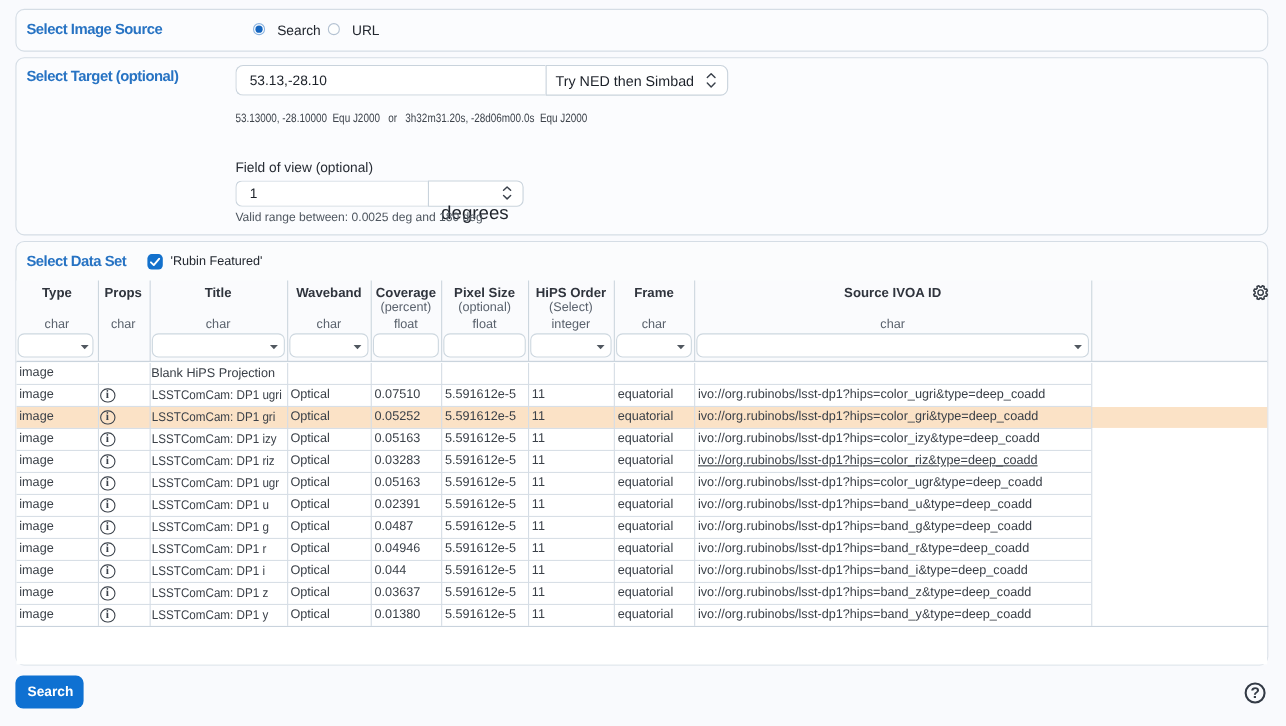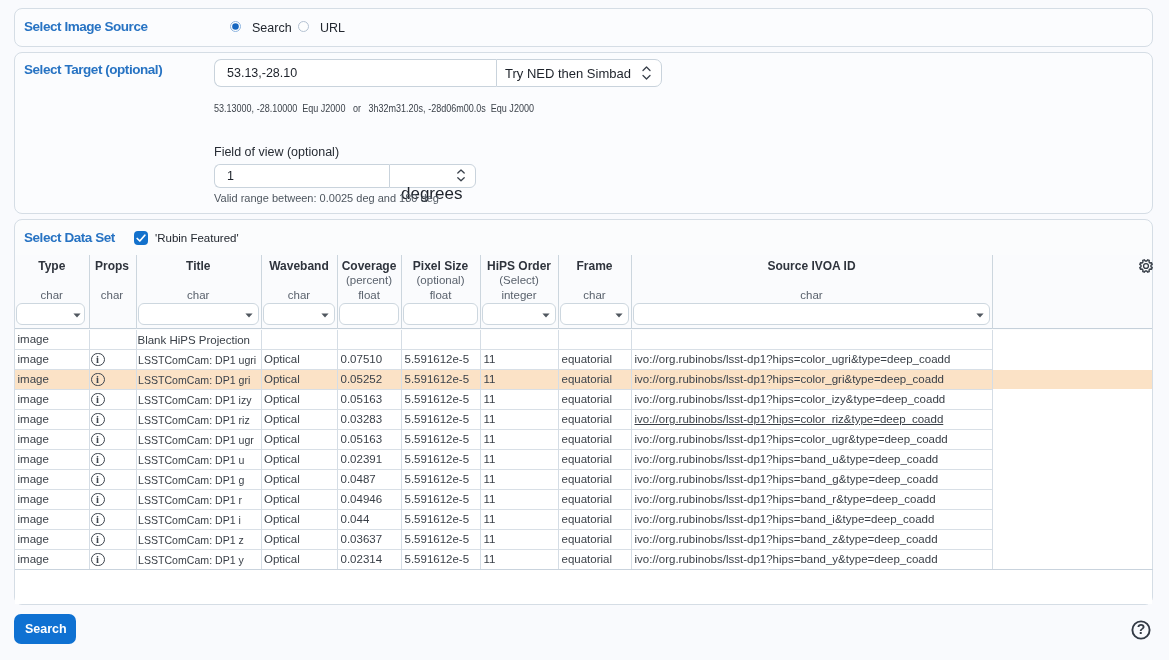--- a/index.html
+++ b/index.html
@@ -225,21 +225,21 @@
     <div class="txt" style="left:404.5px;top:533px;font-size:11.5px;color:#3a4048;">5.591612e-5</div>
     <div class="txt" style="left:483.5px;top:533px;font-size:11.5px;color:#3a4048;">11</div>
     <div class="txt" style="left:561.5px;top:533px;font-size:11.5px;color:#3a4048;">equatorial</div>
     <div class="txt" style="left:634.5px;top:533px;font-size:11.5px;color:#3a4048;">ivo://org.rubinobs/lsst-dp1?hips=band_z&amp;type=deep_coadd</div>
     <div class="abs" style="left:15px;top:568.5px;width:1138px;height:1px;background:#c9d3dd;"></div>
     <div class="txt" style="left:17.5px;top:553px;font-size:11.5px;color:#3a4048;">image</div>
     <div class="abs" style="left:91px;top:552.5px;width:13.5px;height:13.5px;border:1.3px solid #3c434c;border-radius:50%;"></div>
     <div class="txt" style="left:97.5px;top:553.5px;transform:translateX(-50%);font-size:10.5px;font-weight:bold;font-family:'Liberation Serif',serif;color:#3c434c;">i</div>
     <div class="txt" style="left:137.5px;top:553.5px;font-size:11.5px;color:#3a4048;transform:scaleX(0.92);transform-origin:left top;">LSSTComCam: DP1 y</div>
     <div class="txt" style="left:264px;top:553px;font-size:11.5px;color:#3a4048;">Optical</div>
-    <div class="txt" style="left:340.5px;top:553px;font-size:11.5px;color:#3a4048;">0.02314</div>
+    <div class="txt" style="left:340.5px;top:553px;font-size:11.5px;color:#3a4048;">0.01380</div>
     <div class="txt" style="left:404.5px;top:553px;font-size:11.5px;color:#3a4048;">5.591612e-5</div>
     <div class="txt" style="left:483.5px;top:553px;font-size:11.5px;color:#3a4048;">11</div>
     <div class="txt" style="left:561.5px;top:553px;font-size:11.5px;color:#3a4048;">equatorial</div>
     <div class="txt" style="left:634.5px;top:553px;font-size:11.5px;color:#3a4048;">ivo://org.rubinobs/lsst-dp1?hips=band_y&amp;type=deep_coadd</div>
     <div class="abs" style="left:88.5px;top:330px;width:1px;height:239px;background:#d5dde5;"></div>
     <div class="abs" style="left:135.5px;top:330px;width:1px;height:239px;background:#d5dde5;"></div>
     <div class="abs" style="left:261px;top:330px;width:1px;height:239px;background:#d5dde5;"></div>
     <div class="abs" style="left:337px;top:330px;width:1px;height:239px;background:#d5dde5;"></div>
     <div class="abs" style="left:401px;top:330px;width:1px;height:239px;background:#d5dde5;"></div>
     <div class="abs" style="left:480px;top:330px;width:1px;height:239px;background:#d5dde5;"></div>

